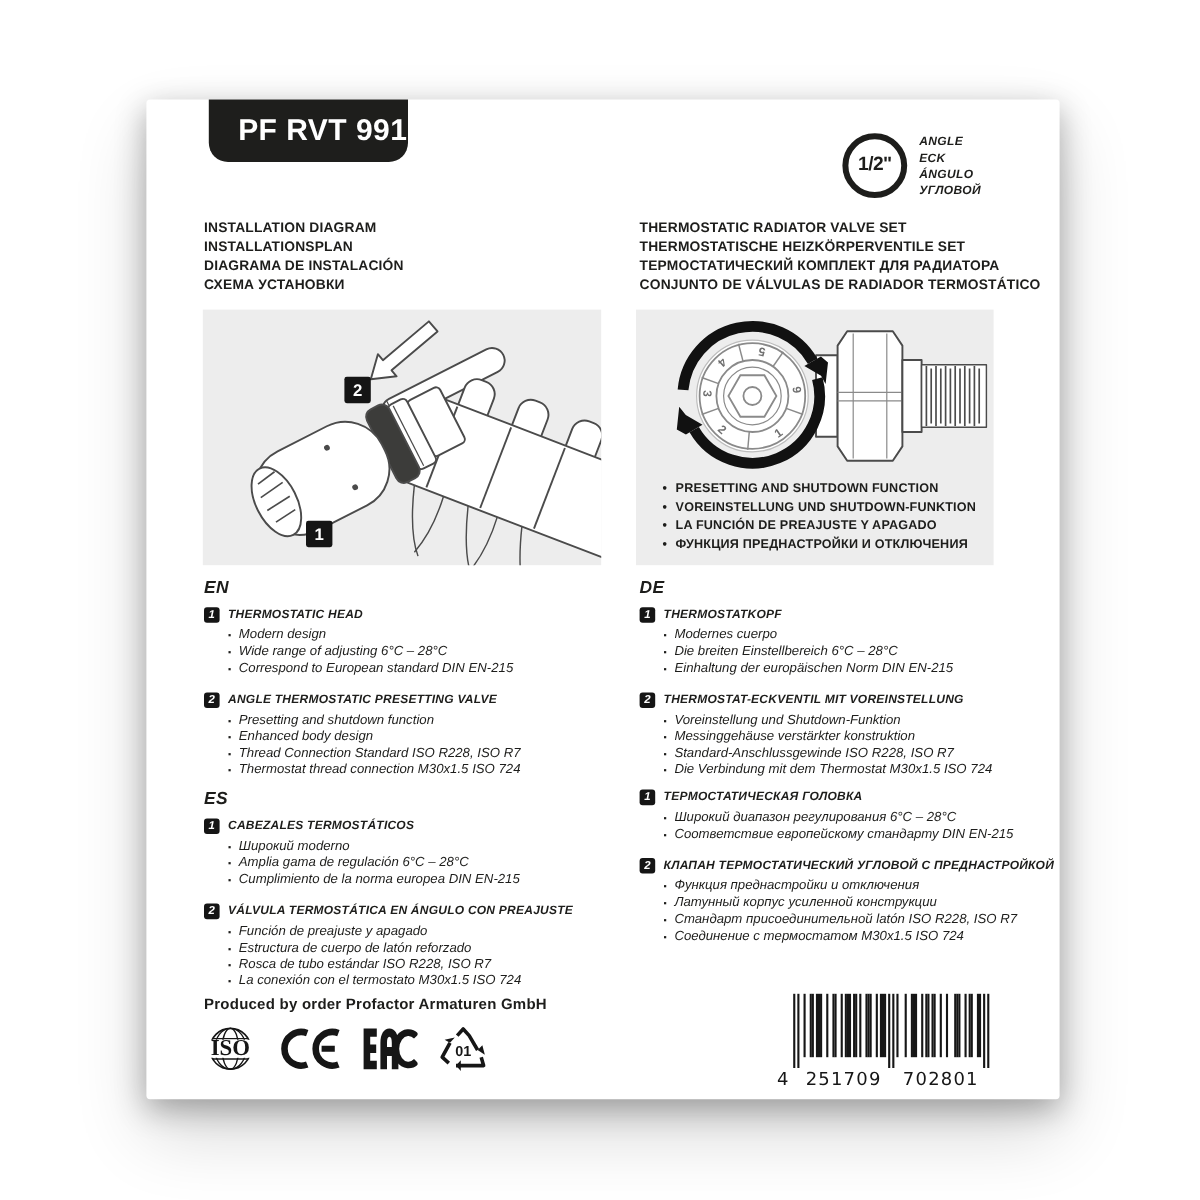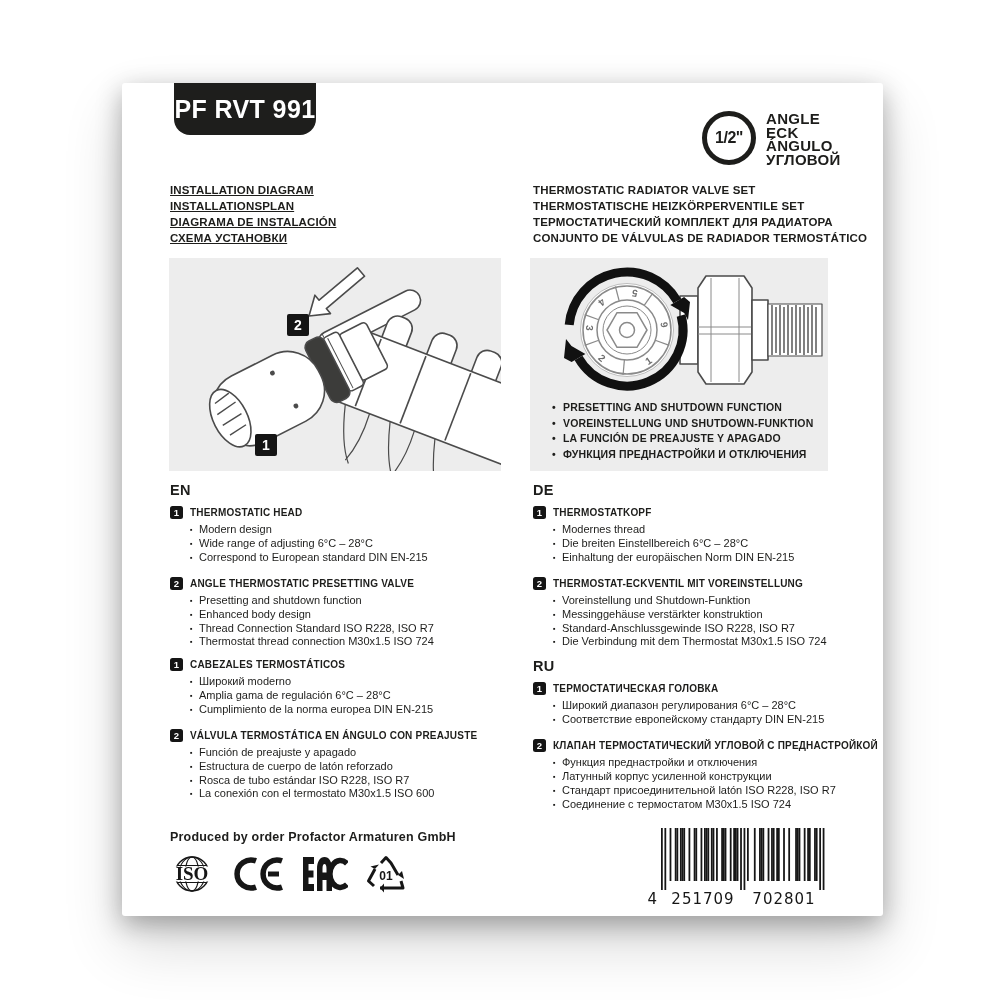--- a/index.html
+++ b/index.html
@@ -10,48 +10,48 @@
   }
   .card{
     position:absolute;left:122px;top:83px;width:761px;height:833px;
     background:#ffffff;border-radius:3px;
     box-shadow:0 8px 26px rgba(0,0,0,.30), 0 28px 60px rgba(0,0,0,.16);
   }
   .badge{
     position:absolute;left:52px;top:0;width:142px;height:52px;
     background:#1e1e1c;color:#fff;border-radius:0 0 16px 16px;
     display:flex;align-items:center;justify-content:center;
-    font-weight:bold;font-size:25px;letter-spacing:.4px;
+    font-weight:bold;font-size:25px;letter-spacing:.4px;padding-left:24px;
   }
   .spec{position:absolute;left:580px;top:28px;display:flex;gap:10px;align-items:flex-start;}
   .spec-circle{
     box-sizing:border-box;width:54px;height:54px;border:5px solid #1d1d1b;border-radius:50%;
     display:flex;align-items:center;justify-content:center;
     font-weight:bold;font-size:16px;letter-spacing:-.5px;
   }
-  .spec-langs{font-weight:bold;font-size:15px;line-height:13.5px;letter-spacing:.3px;padding-top:1px;}
+  .spec-langs{font-weight:bold;font-size:10px;line-height:13.5px;letter-spacing:.3px;padding-top:1px;font-style:italic;}
   .hdr{position:absolute;font-weight:bold;font-size:11.5px;line-height:16px;letter-spacing:.15px;}
-  .hdr-left{left:48px;top:99px;text-decoration:underline;}
+  .hdr-left{left:48px;top:99px;}
   .hdr-right{left:411px;top:99px;}
   .gbox{position:absolute;top:175px;height:213px;background:#ededed;}
   .gbox-left{left:47px;width:332px;}
   .gbox-right{left:408px;width:298px;}
   .gbox svg{position:absolute;left:0;top:0;}
   .dlabel{
     position:absolute;width:22px;height:22px;background:#151515;color:#fff;
     display:flex;align-items:center;justify-content:center;
     font-weight:bold;font-size:14px;border-radius:2px;
   }
   ul.feat{position:absolute;left:22px;top:142px;margin:0;padding:0;list-style:none;}
   ul.feat li{
     font-size:10.5px;font-weight:bold;line-height:15.5px;letter-spacing:.15px;
     position:relative;padding-left:11px;
   }
   ul.feat li::before{content:"•";position:absolute;left:0;top:0;}
-  .section{position:absolute;width:352px;}
+  .section{position:absolute;width:352px;font-style:italic;}
   .section h2{margin:0 0 8px 0;font-size:14.5px;letter-spacing:.3px;}
   .item{margin-bottom:12px;}
   .item-head{display:flex;align-items:center;gap:7px;margin-bottom:4px;}
   .num{
     flex:0 0 13px;width:13px;height:13px;background:#151515;color:#fff;border-radius:2.5px;
     display:flex;align-items:center;justify-content:center;font-size:9.5px;font-weight:bold;
   }
   .item-title{font-size:10px;font-weight:bold;letter-spacing:.2px;}
   .item ul{margin:0;padding:0 0 0 20px;list-style:none;}
   .item li{font-size:11px;line-height:13.9px;position:relative;padding-left:9px;}
@@ -243,67 +243,67 @@
   </div>
 
   <div class="section sec-de">
     <h2>DE</h2>
     <div class="item">
       <div class="item-head">
         <span class="num">1</span>
         <span class="item-title">THERMOSTATKOPF</span>
       </div>
       <ul>
-        <li>Modernes thread</li>
+        <li>Modernes cuerpo</li>
         <li>Die breiten Einstellbereich 6°C – 28°C</li>
         <li>Einhaltung der europäischen Norm DIN EN-215</li>
       </ul>
     </div>
     <div class="item">
       <div class="item-head">
         <span class="num">2</span>
         <span class="item-title">THERMOSTAT-ECKVENTIL MIT VOREINSTELLUNG</span>
       </div>
       <ul>
         <li>Voreinstellung und Shutdown-Funktion</li>
         <li>Messinggehäuse verstärkter konstruktion</li>
         <li>Standard-Anschlussgewinde ISO R228, ISO R7</li>
         <li>Die Verbindung mit dem Thermostat M30x1.5 ISO 724</li>
       </ul>
     </div>
   </div>
 
   <div class="section sec-es">
+    <h2>ES</h2>
     <div class="item">
       <div class="item-head">
         <span class="num">1</span>
         <span class="item-title">CABEZALES TERMOSTÁTICOS</span>
       </div>
       <ul>
         <li>Широкий moderno</li>
         <li>Amplia gama de regulación 6°C – 28°C</li>
         <li>Cumplimiento de la norma europea DIN EN-215</li>
       </ul>
     </div>
     <div class="item">
       <div class="item-head">
         <span class="num">2</span>
         <span class="item-title">VÁLVULA TERMOSTÁTICA EN ÁNGULO CON PREAJUSTE</span>
       </div>
       <ul>
         <li>Función de preajuste y apagado</li>
         <li>Estructura de cuerpo de latón reforzado</li>
         <li>Rosca de tubo estándar ISO R228, ISO R7</li>
-        <li>La conexión con el termostato M30x1.5 ISO 600</li>
+        <li>La conexión con el termostato M30x1.5 ISO 724</li>
       </ul>
     </div>
   </div>
 
   <div class="section sec-ru">
-    <h2>RU</h2>
     <div class="item">
       <div class="item-head">
         <span class="num">1</span>
         <span class="item-title">ТЕРМОСТАТИЧЕСКАЯ ГОЛОВКА</span>
       </div>
       <ul>
         <li>Широкий диапазон регулирования 6°C – 28°C</li>
         <li>Соответствие европейскому стандарту DIN EN-215</li>
       </ul>
     </div>

